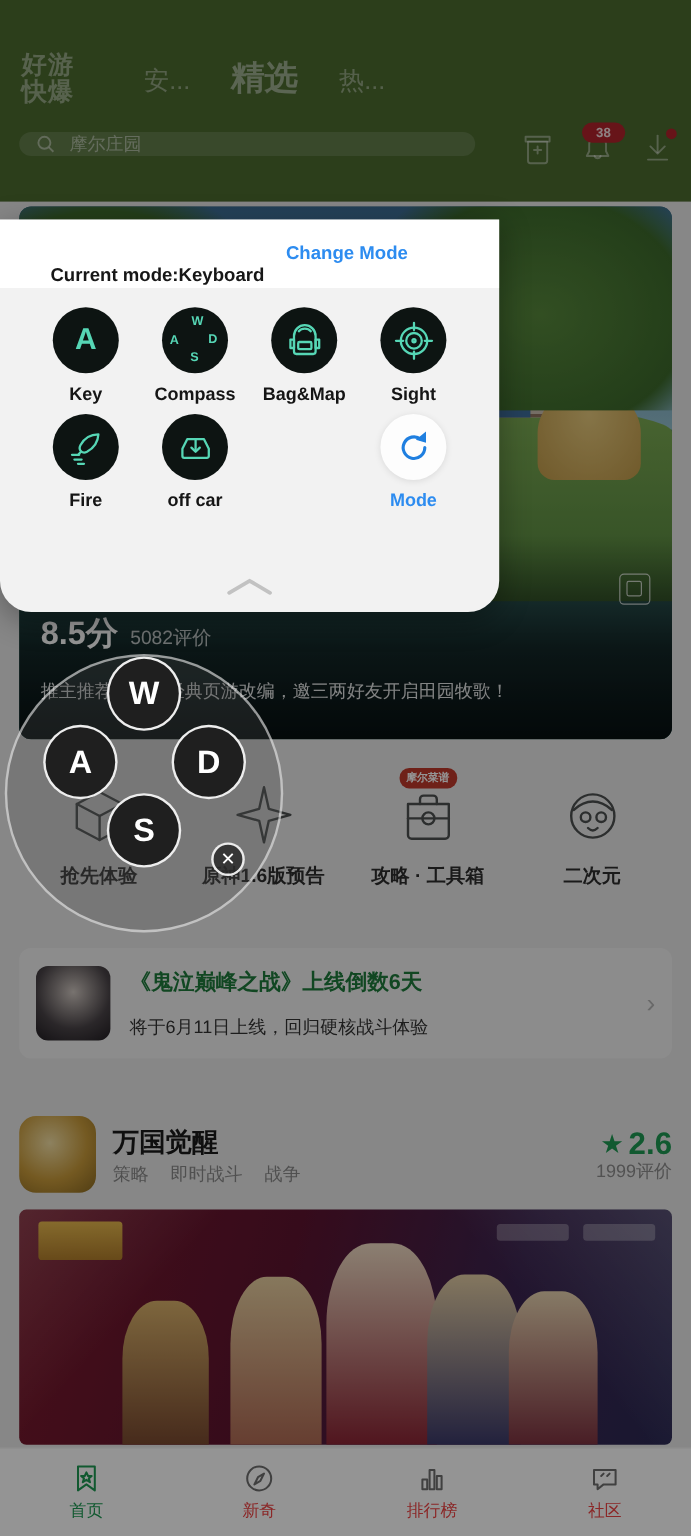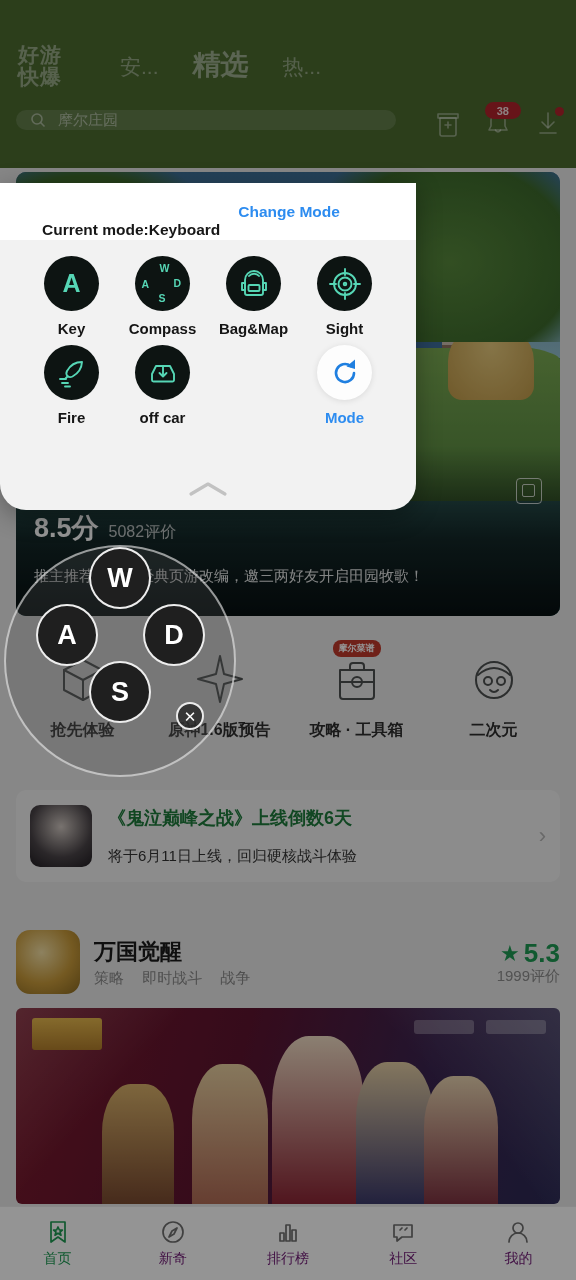--- a/index.html
+++ b/index.html
@@ -182,21 +182,21 @@
   .bottomnav {
     position:absolute; left:0; right:0; bottom:0; height:74px;
     background:#fff; display:flex; z-index:4;
     border-top:1px solid #ececec;
   }
   .nav-item { flex:1; display:flex; flex-direction:column; align-items:center; justify-content:center; gap:5px; }
   .nav-ico { width:26px; height:26px; }
   .nav-ico svg { width:26px; height:26px; }
   .nav-ico svg * { stroke:#6f6f6f; fill:none; stroke-width:1.7; stroke-linecap:round; stroke-linejoin:round; }
   .nav-item.active .nav-ico svg * { stroke:#1e9a53; }
-  .nav-label { font-size:14px; color:#701a75; }
+  .nav-label { font-size:14px; color:#ef4444; }
   .nav-item.active .nav-label { color:#1e9a53; }
 
   
   #scrim {
     position:absolute; inset:0; background:rgba(0,0,0,.42); z-index:6;
   }
 
   
   #joystick {
     position:absolute; left:4px; top:545px; width:232px; height:232px; z-index:7;
@@ -365,21 +365,21 @@
           <div class="gc-name">万国觉醒</div>
           <div class="gc-tags">
             <span>策略</span>
             <span>即时战斗</span>
             <span>战争</span>
           </div>
         </div>
         <div class="gc-right">
           <div class="gc-rate">
             <span class="gc-star">★</span>
-            <span>5.3</span>
+            <span>2.6</span>
           </div>
           <div class="gc-cnt">1999评价</div>
         </div>
       </div>
       <div class="gc-banner">
         <div class="gcb-left"></div>
         <div class="gcb-right"></div>
         <div class="gcb-logo"></div>
         <div class="gcb-brands">
             <div></div>
@@ -469,29 +469,20 @@
       </div>
       <div class="nav-item">
         <div class="nav-ico">
           <svg viewBox="0 0 26 26">
               <path d="M4 6 h18 v12 h-10 l-5 4 v-4 h-3 Z"></path>
               <path d="M10 11 l2 -2 M15 11 l2 -2"></path>
             </svg>
         </div>
         <div class="nav-label">社区</div>
       </div>
-      <div class="nav-item">
-        <div class="nav-ico">
-          <svg viewBox="0 0 26 26">
-              <circle cx="13" cy="9" r="5"></circle>
-              <path d="M4 23 a9 9 0 0 1 18 0"></path>
-            </svg>
-        </div>
-        <div class="nav-label">我的</div>
-      </div>
     </div>
 
   </div>
 
   <div id="scrim"></div>
 
   <div id="joystick">
     <div class="joy-ring"></div>
     <div class="key w">W</div>
     <div class="key a">A</div>

